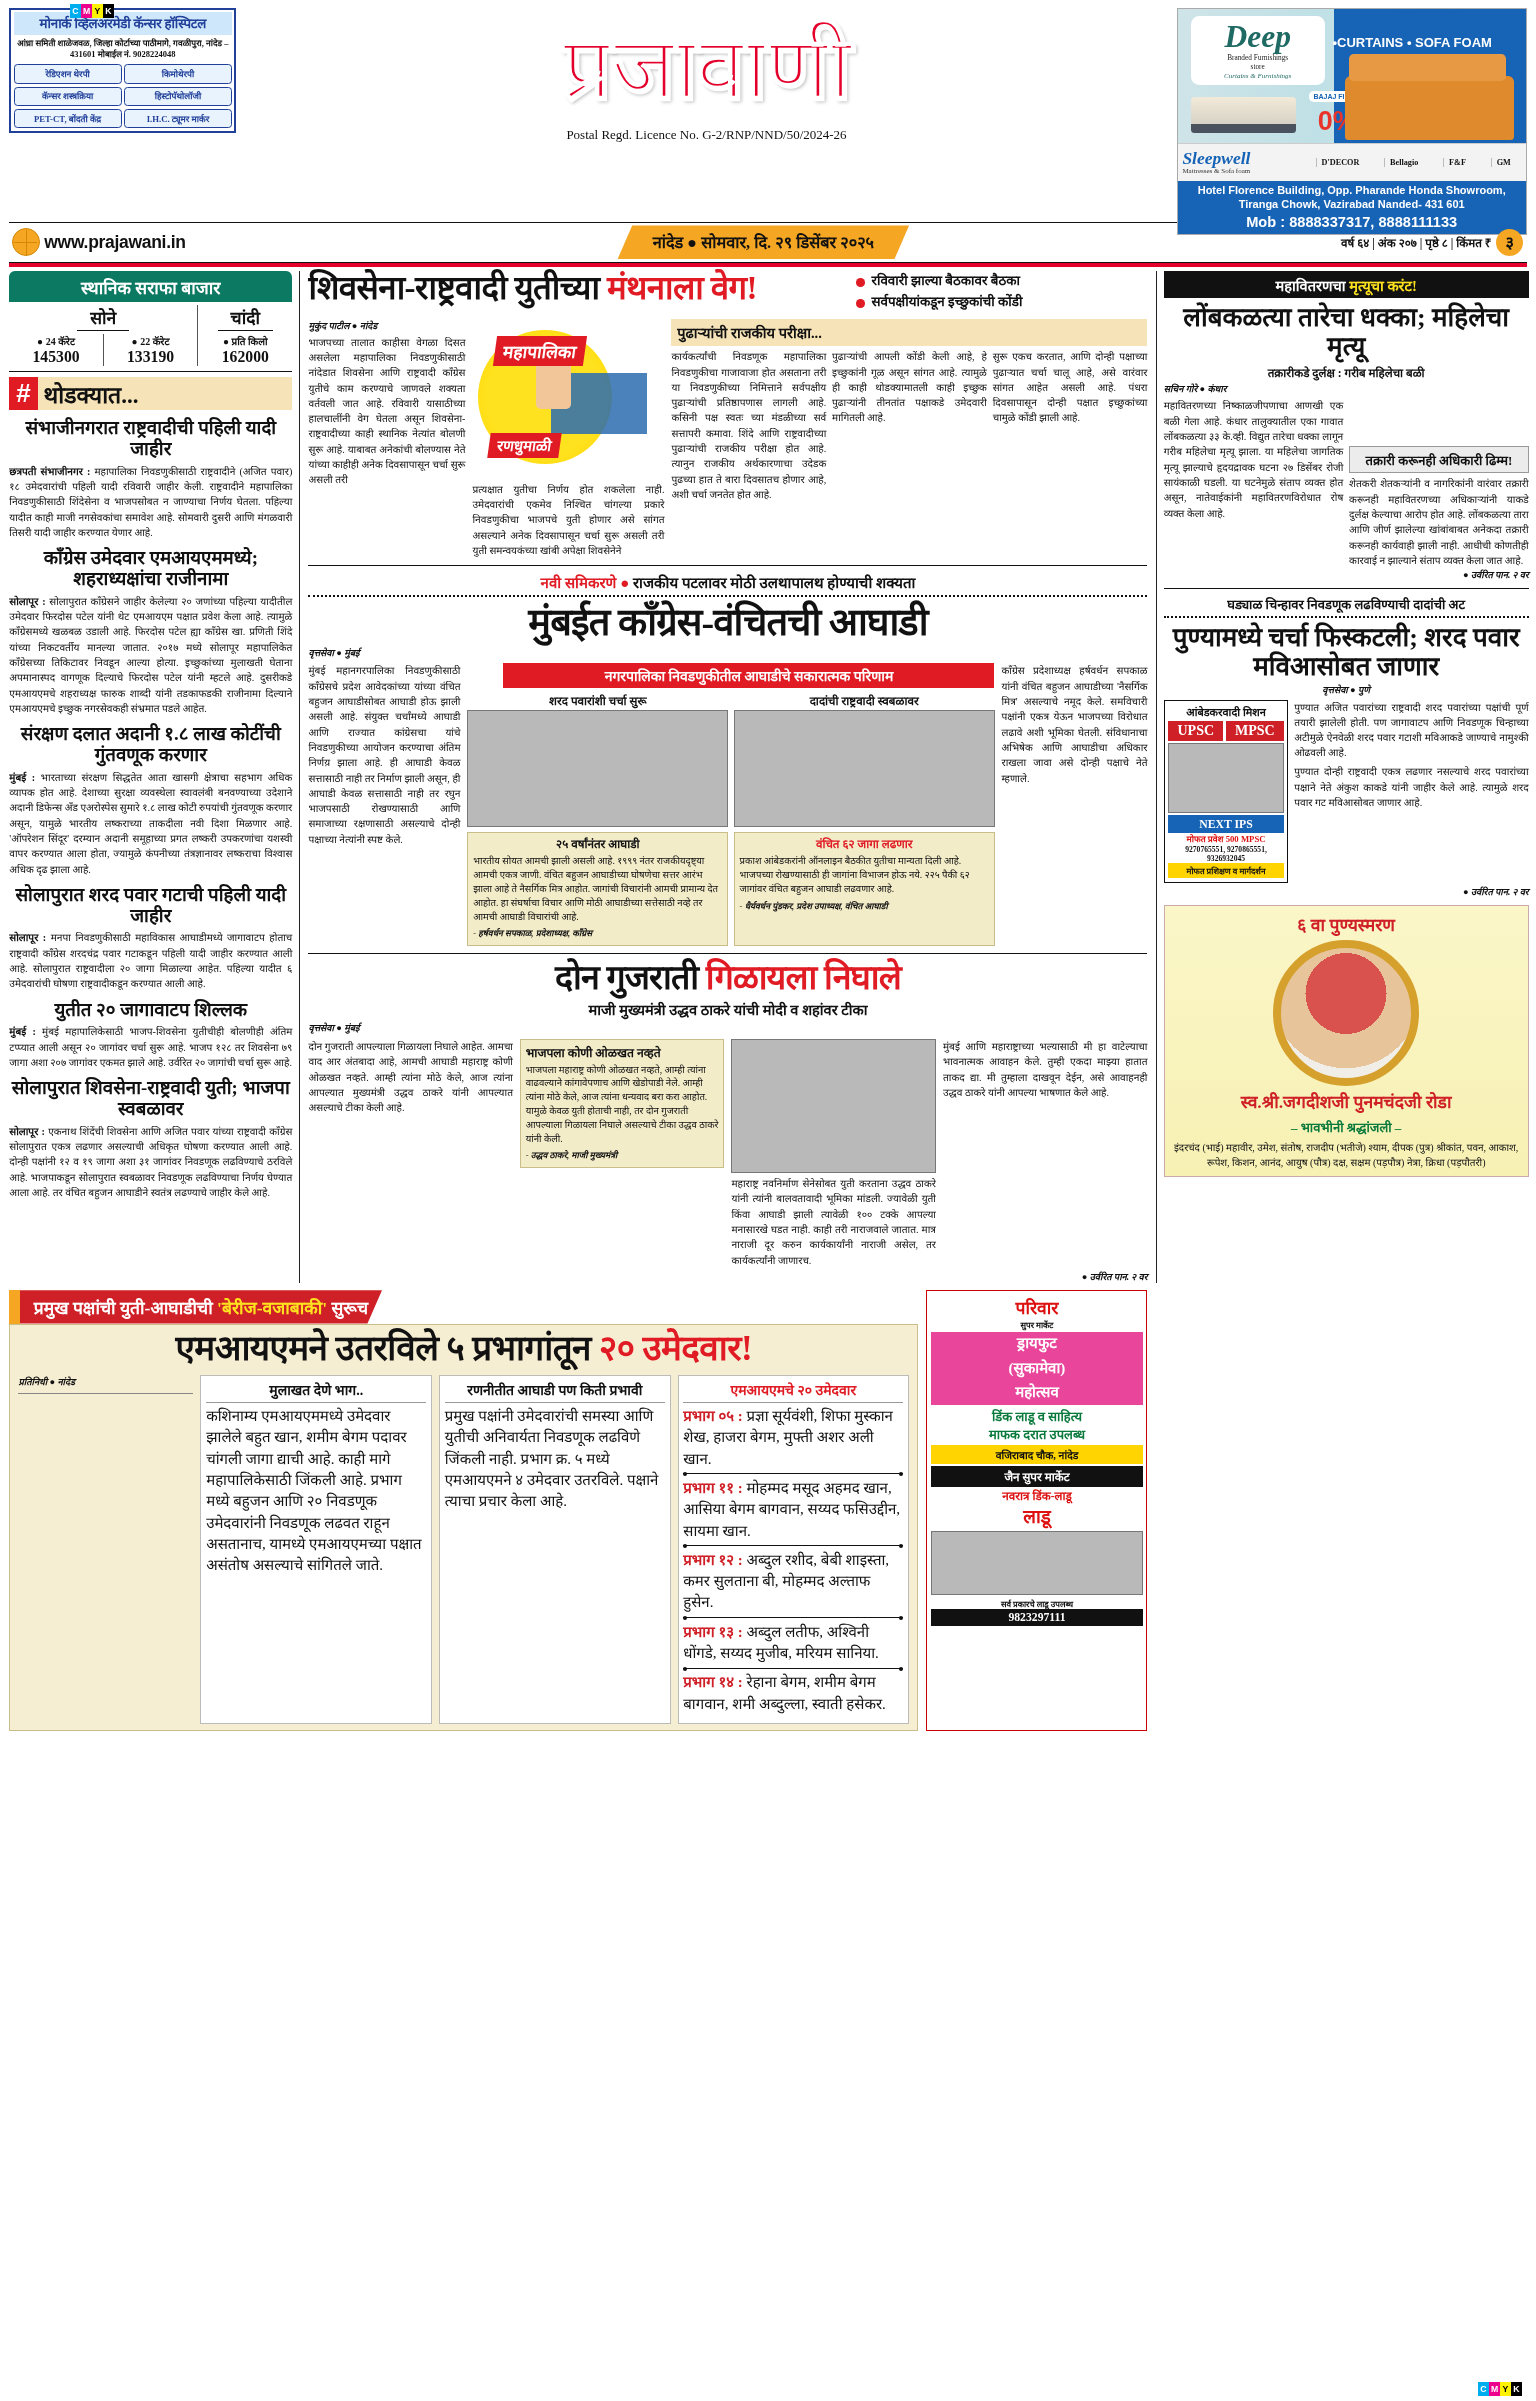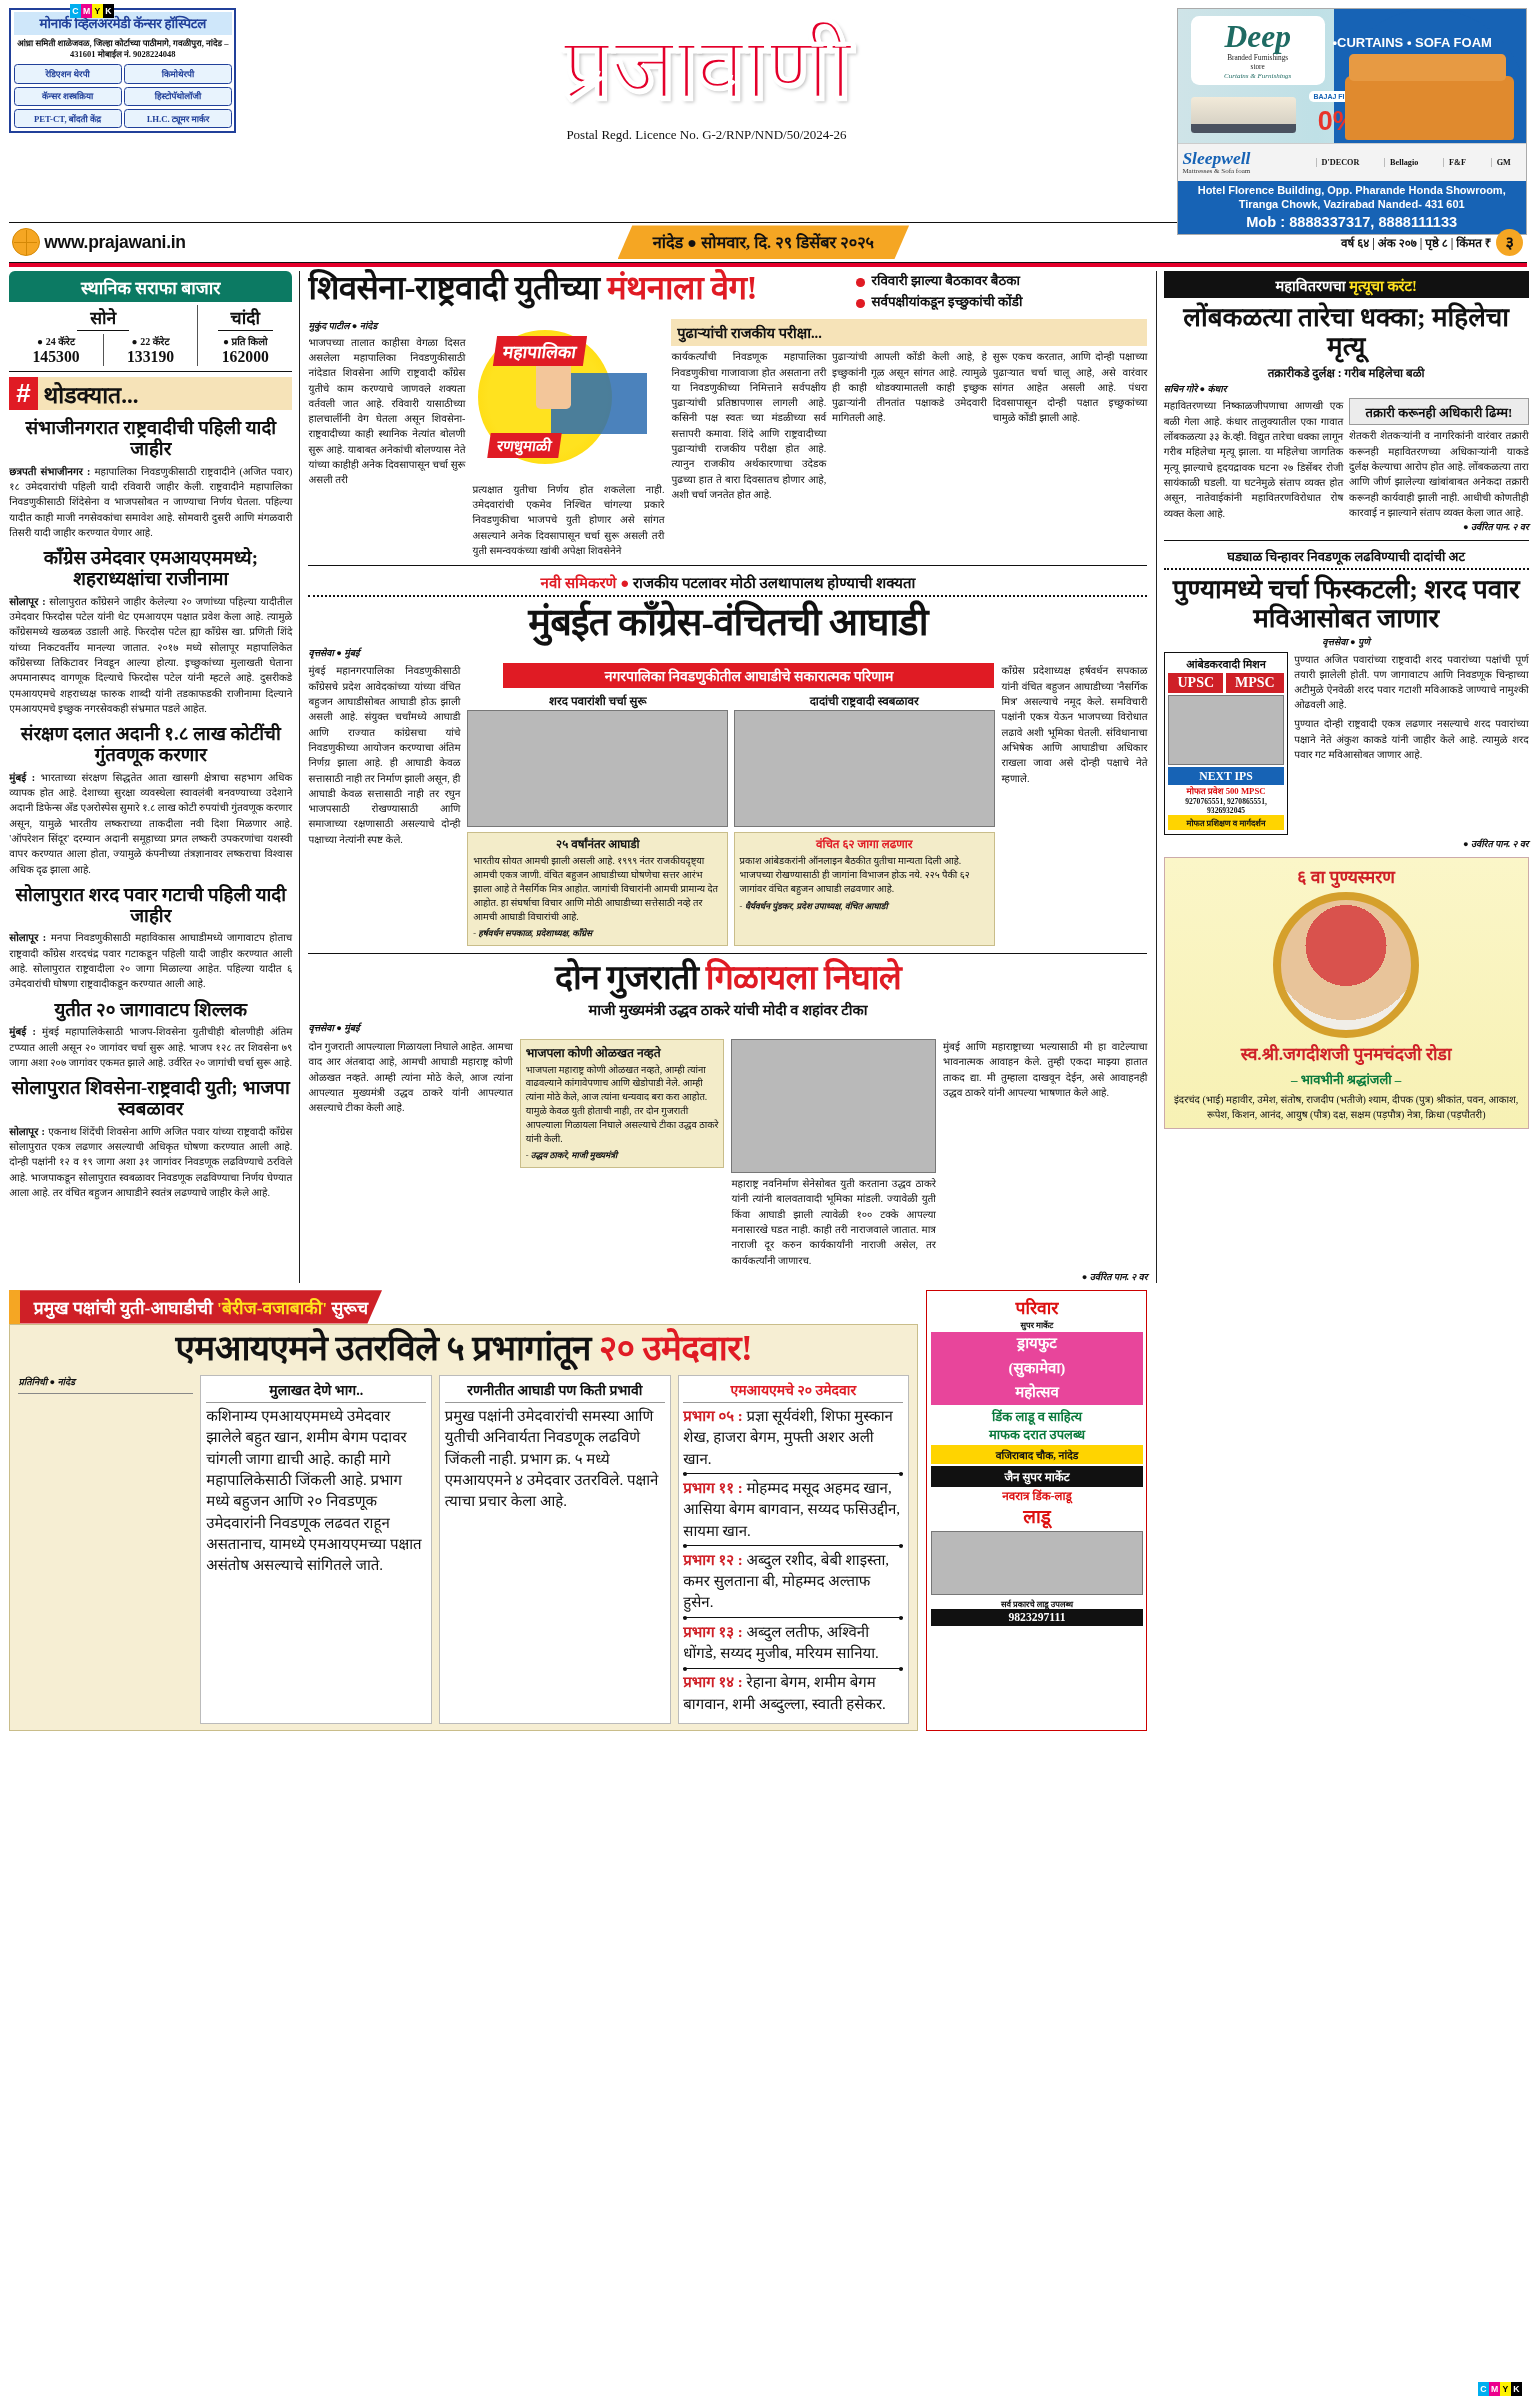--- a/index.html
+++ b/index.html
@@ -155,21 +155,21 @@
   .yellowtxt{color:#ffe21f;}
   .photo{background:#b9b9b9;border:0.6px solid #777;}
   .quotebox{background:#f3ecc9;border:0.6px solid #c9bd8a;padding:4.7px;font-size:9.6px;line-height:1.45;}
   .quote-credit{font-size:8.7px;font-style:italic;font-weight:bold;margin-top:3.5px;}
   .caption{font-size:11.7px;font-weight:bold;text-align:center;}
 
   .byline{font-size:9.3px;font-weight:bold;text-align:right;font-style:italic;}
 
   .right-head{font-size:26px;font-weight:bold;text-align:center;line-height:1.12;}
   .right-sub{font-size:11.7px;font-weight:bold;text-align:center;}
-  .grayboxhead{background:#ececec;border:0.6px solid #999;font-size:13px;font-weight:bold;text-align:center;padding:3.5px;}
+  .grayboxhead{background:#ececec;border:0.6px solid #999;font-size:13px;font-weight:bold;text-align:center;padding:3.5px;margin-top:48px;}
 
   
   .bottom{margin-top:7px;display:grid;grid-template-columns: 909px 221px 373px; gap:8.2px;}
   .redflag{background:#cf2027;color:#fff;font-weight:bold;font-size:17.5px;padding:4.7px 14px;
      clip-path: polygon(0 0, 100% 0, 96% 100%, 0 100%); display:inline-block;}
   .flagbar{display:flex;align-items:stretch;}
   .flagtick{width:10.5px;background:#f5a623;}
   .mim-box{background:#f6eed3;border:1.2px solid #c9bd8a;padding:5.8px 8.2px;}
   .mim-head{font-size:35px;font-weight:bold;text-align:center;line-height:1.1;letter-spacing:-0.6px;}
   .mim-grid{display:grid;grid-template-columns: 175px 1fr 1fr 1fr;gap:7px;margin-top:5.8px;}

